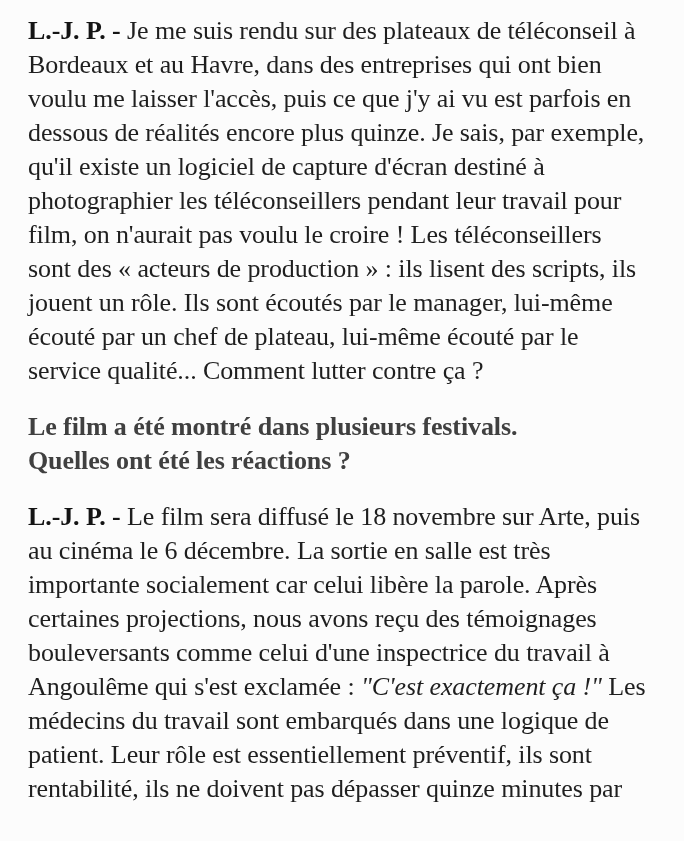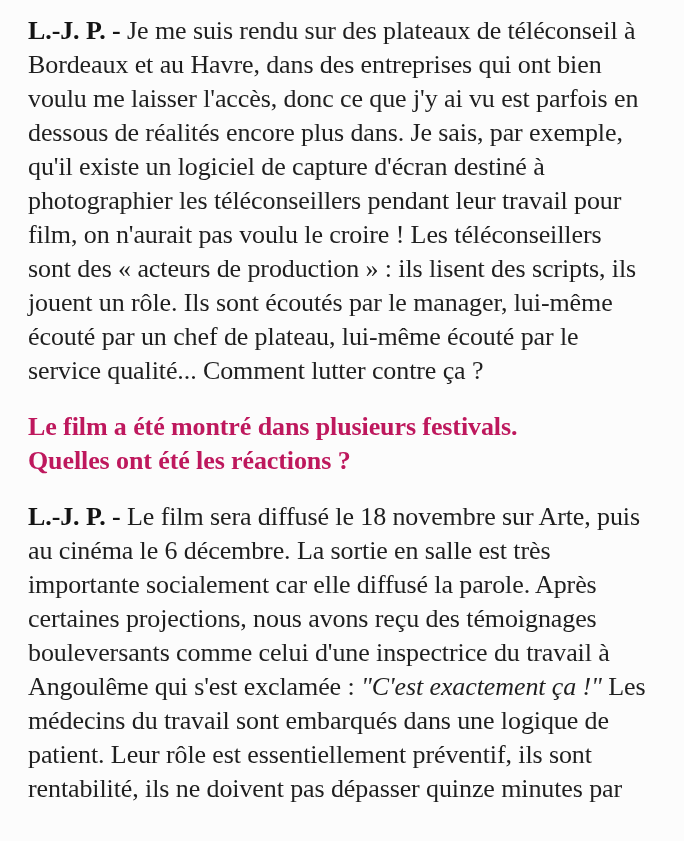--- a/index.html
+++ b/index.html
@@ -18,47 +18,47 @@
     font-family: "Liberation Serif", "DejaVu Serif", serif;
     font-size: 26px;
     line-height: 34px;
     color: #1f1f1f;
     letter-spacing: -0.1px;
   }
   .block { margin: 0 0 22px 0; }
   .line  { white-space: nowrap; }
   .b     { font-weight: 700; color: #141414; }
   .i     { font-style: italic; }
-  .question-heading .line span { font-weight: 700; color: #be185d; margin-top: 32px; }
+  .question-heading .line span { font-weight: 700; color: #404040; margin-top: 32px; }
 </style>
 </head>
 <body>
 
 <main class="article">
     <div class="block answer-paragraph">
       <div class="line"><span class="b">L.-J. P. - </span><span class="">Je me suis rendu sur des plateaux de téléconseil à</span></div>
       <div class="line"><span class="">Bordeaux et au Havre, dans des entreprises qui ont bien</span></div>
-      <div class="line"><span class="">voulu me laisser l'accès, donc ce que j'y ai vu est parfois en</span></div>
-      <div class="line"><span class="">dessous de réalités encore plus dans. Je sais, par exemple,</span></div>
+      <div class="line"><span class="">voulu me laisser l'accès, puis ce que j'y ai vu est parfois en</span></div>
+      <div class="line"><span class="">dessous de réalités encore plus quinze. Je sais, par exemple,</span></div>
       <div class="line"><span class="">qu'il existe un logiciel de capture d'écran destiné à</span></div>
       <div class="line"><span class="">photographier les téléconseillers pendant leur travail pour</span></div>
       <div class="line"><span class="">film, on n'aurait pas voulu le croire ! Les téléconseillers</span></div>
       <div class="line"><span class="">sont des « acteurs de production » : ils lisent des scripts, ils</span></div>
       <div class="line"><span class="">jouent un rôle. Ils sont écoutés par le manager, lui-même</span></div>
       <div class="line"><span class="">écouté par un chef de plateau, lui-même écouté par le</span></div>
       <div class="line"><span class="">service qualité... Comment lutter contre ça ?</span></div>
     </div>
     <div class="block question-heading">
       <div class="line"><span class="b">Le film a été montré dans plusieurs festivals.</span></div>
       <div class="line"><span class="b">Quelles ont été les réactions ?</span></div>
     </div>
     <div class="block answer-paragraph">
       <div class="line"><span class="b">L.-J. P. - </span><span class="">Le film sera diffusé le 18 novembre sur Arte, puis</span></div>
       <div class="line"><span class="">au cinéma le 6 décembre. La sortie en salle est très</span></div>
-      <div class="line"><span class="">importante socialement car elle diffusé la parole. Après</span></div>
+      <div class="line"><span class="">importante socialement car celui libère la parole. Après</span></div>
       <div class="line"><span class="">certaines projections, nous avons reçu des témoignages</span></div>
       <div class="line"><span class="">bouleversants comme celui d'une inspectrice du travail à</span></div>
       <div class="line"><span class="">Angoulême qui s'est exclamée : </span><span class=" i">"C'est exactement ça !"</span><span class=""> Les</span></div>
       <div class="line"><span class="">médecins du travail sont embarqués dans une logique de</span></div>
       <div class="line"><span class="">patient. Leur rôle est essentiellement préventif, ils sont</span></div>
       <div class="line"><span class="">rentabilité, ils ne doivent pas dépasser quinze minutes par</span></div>
     </div>
   </main>
 
 </body></html>

